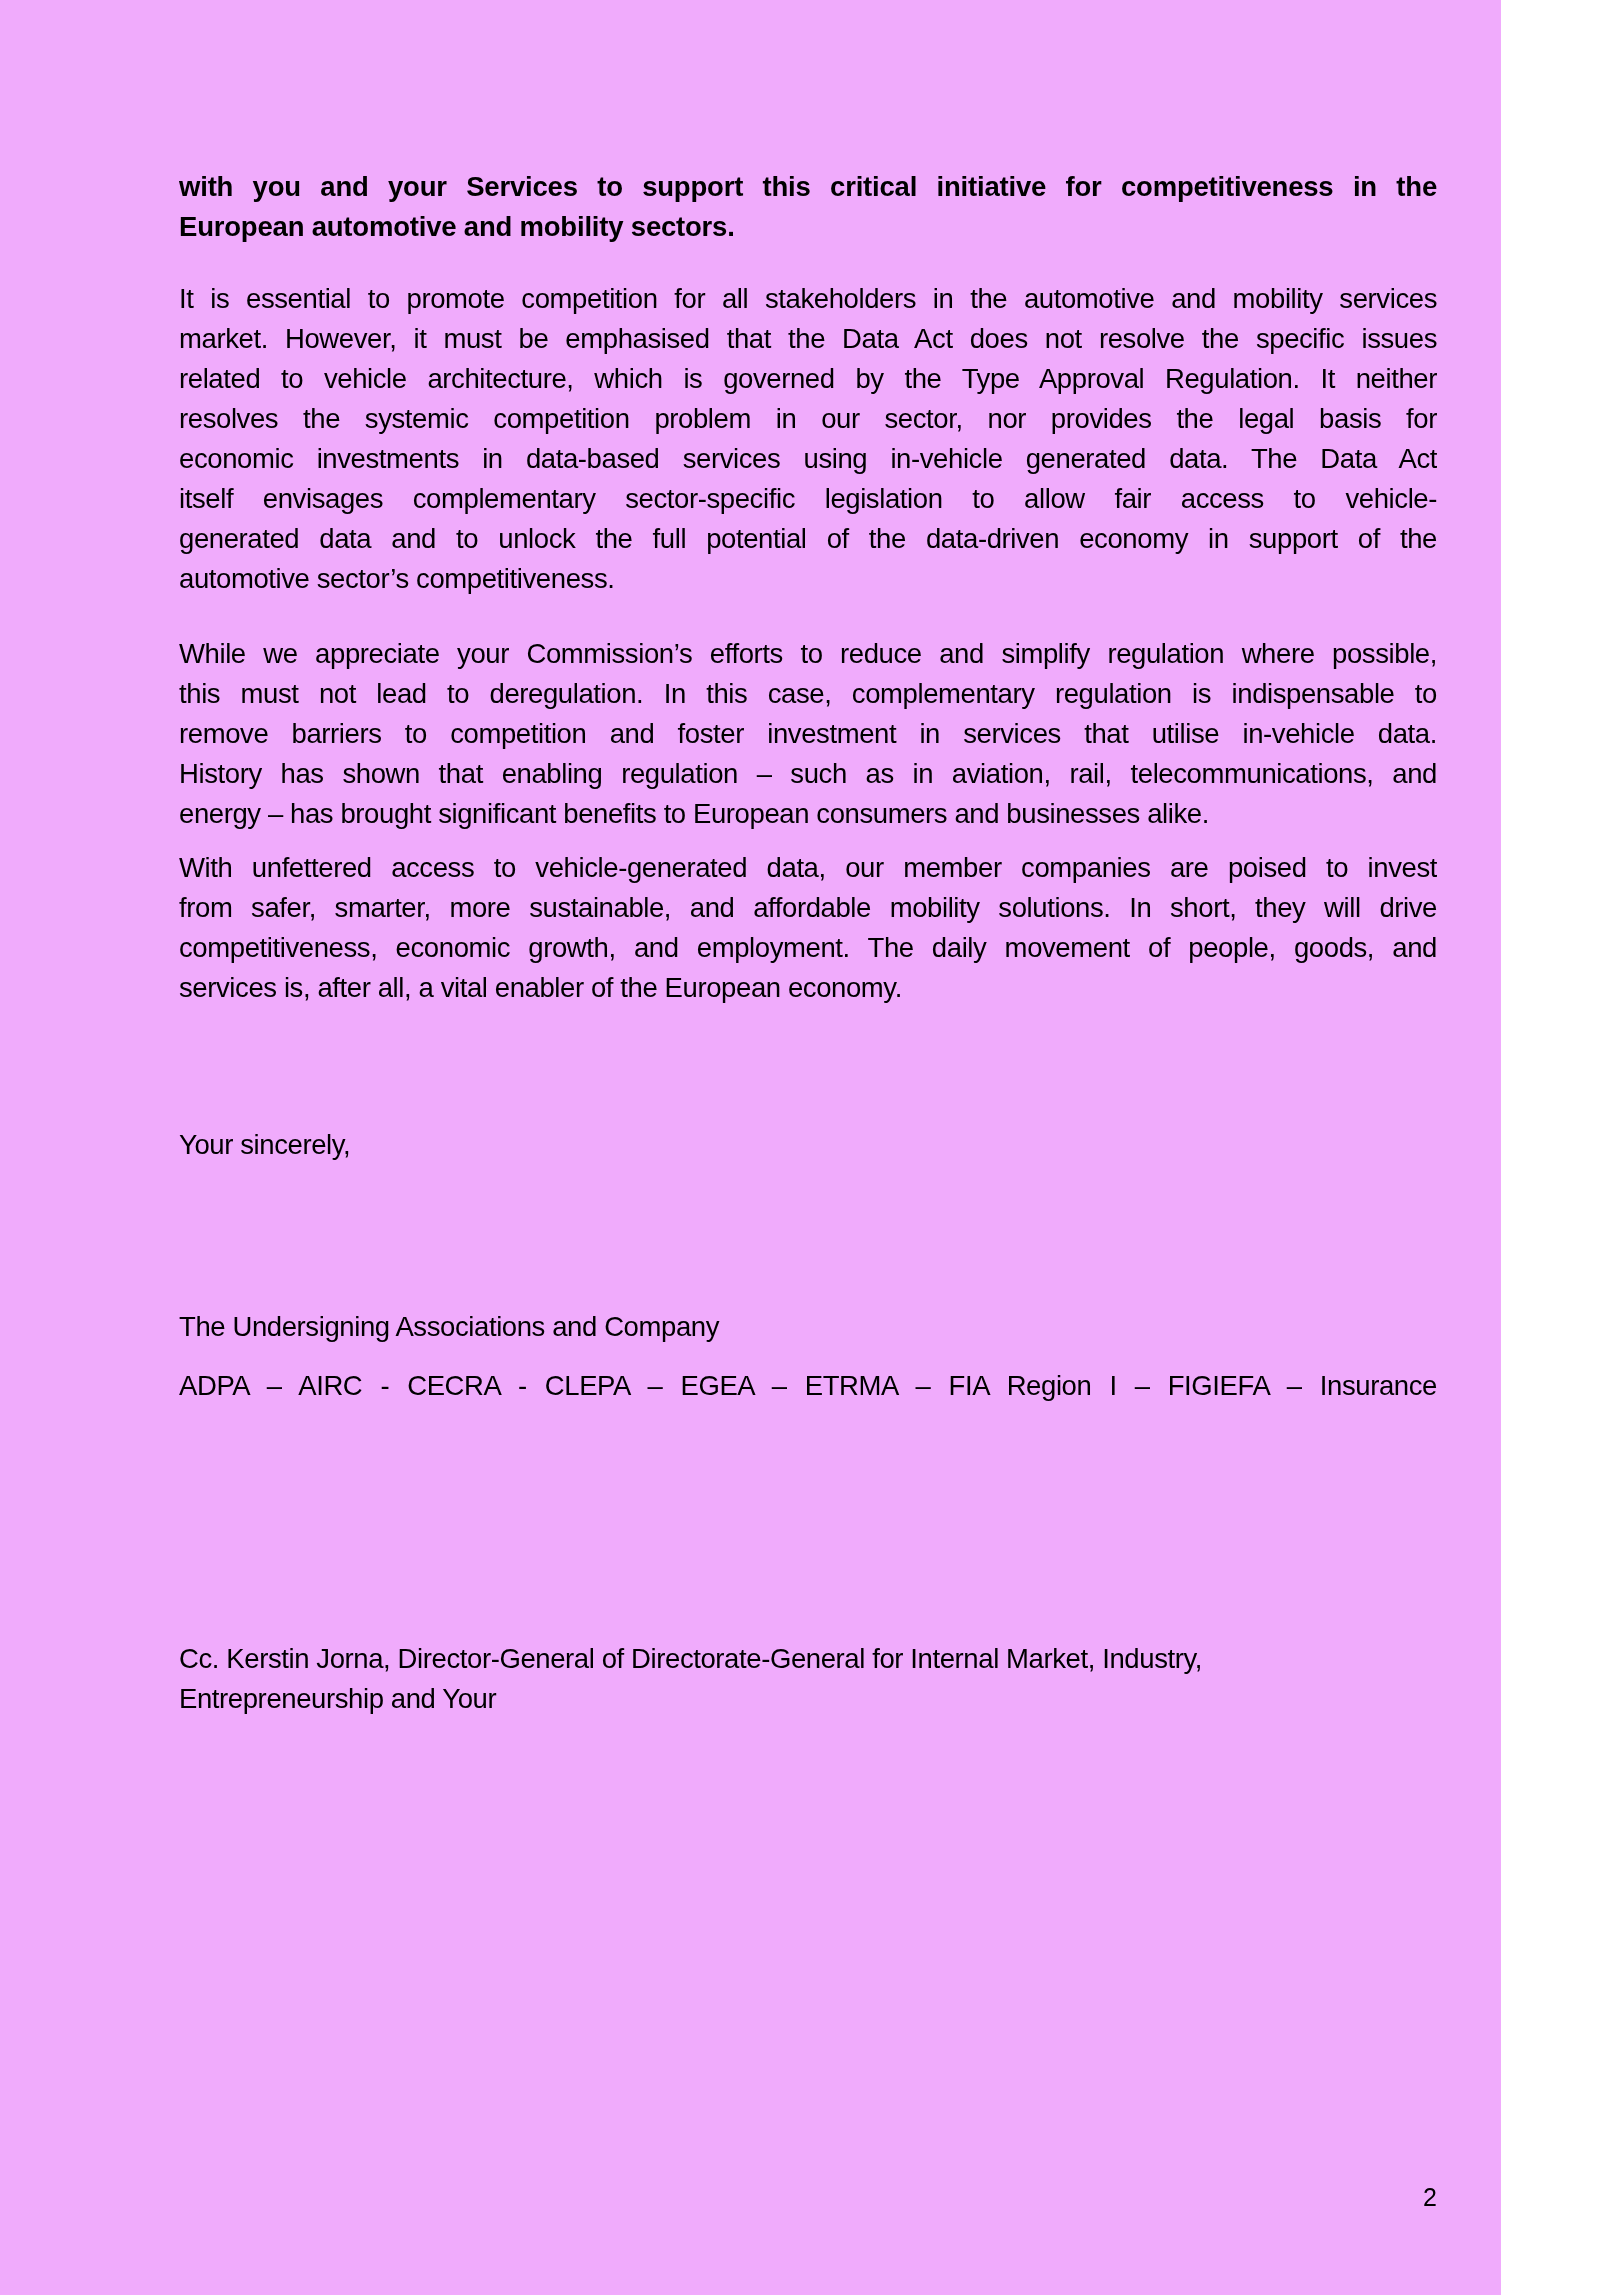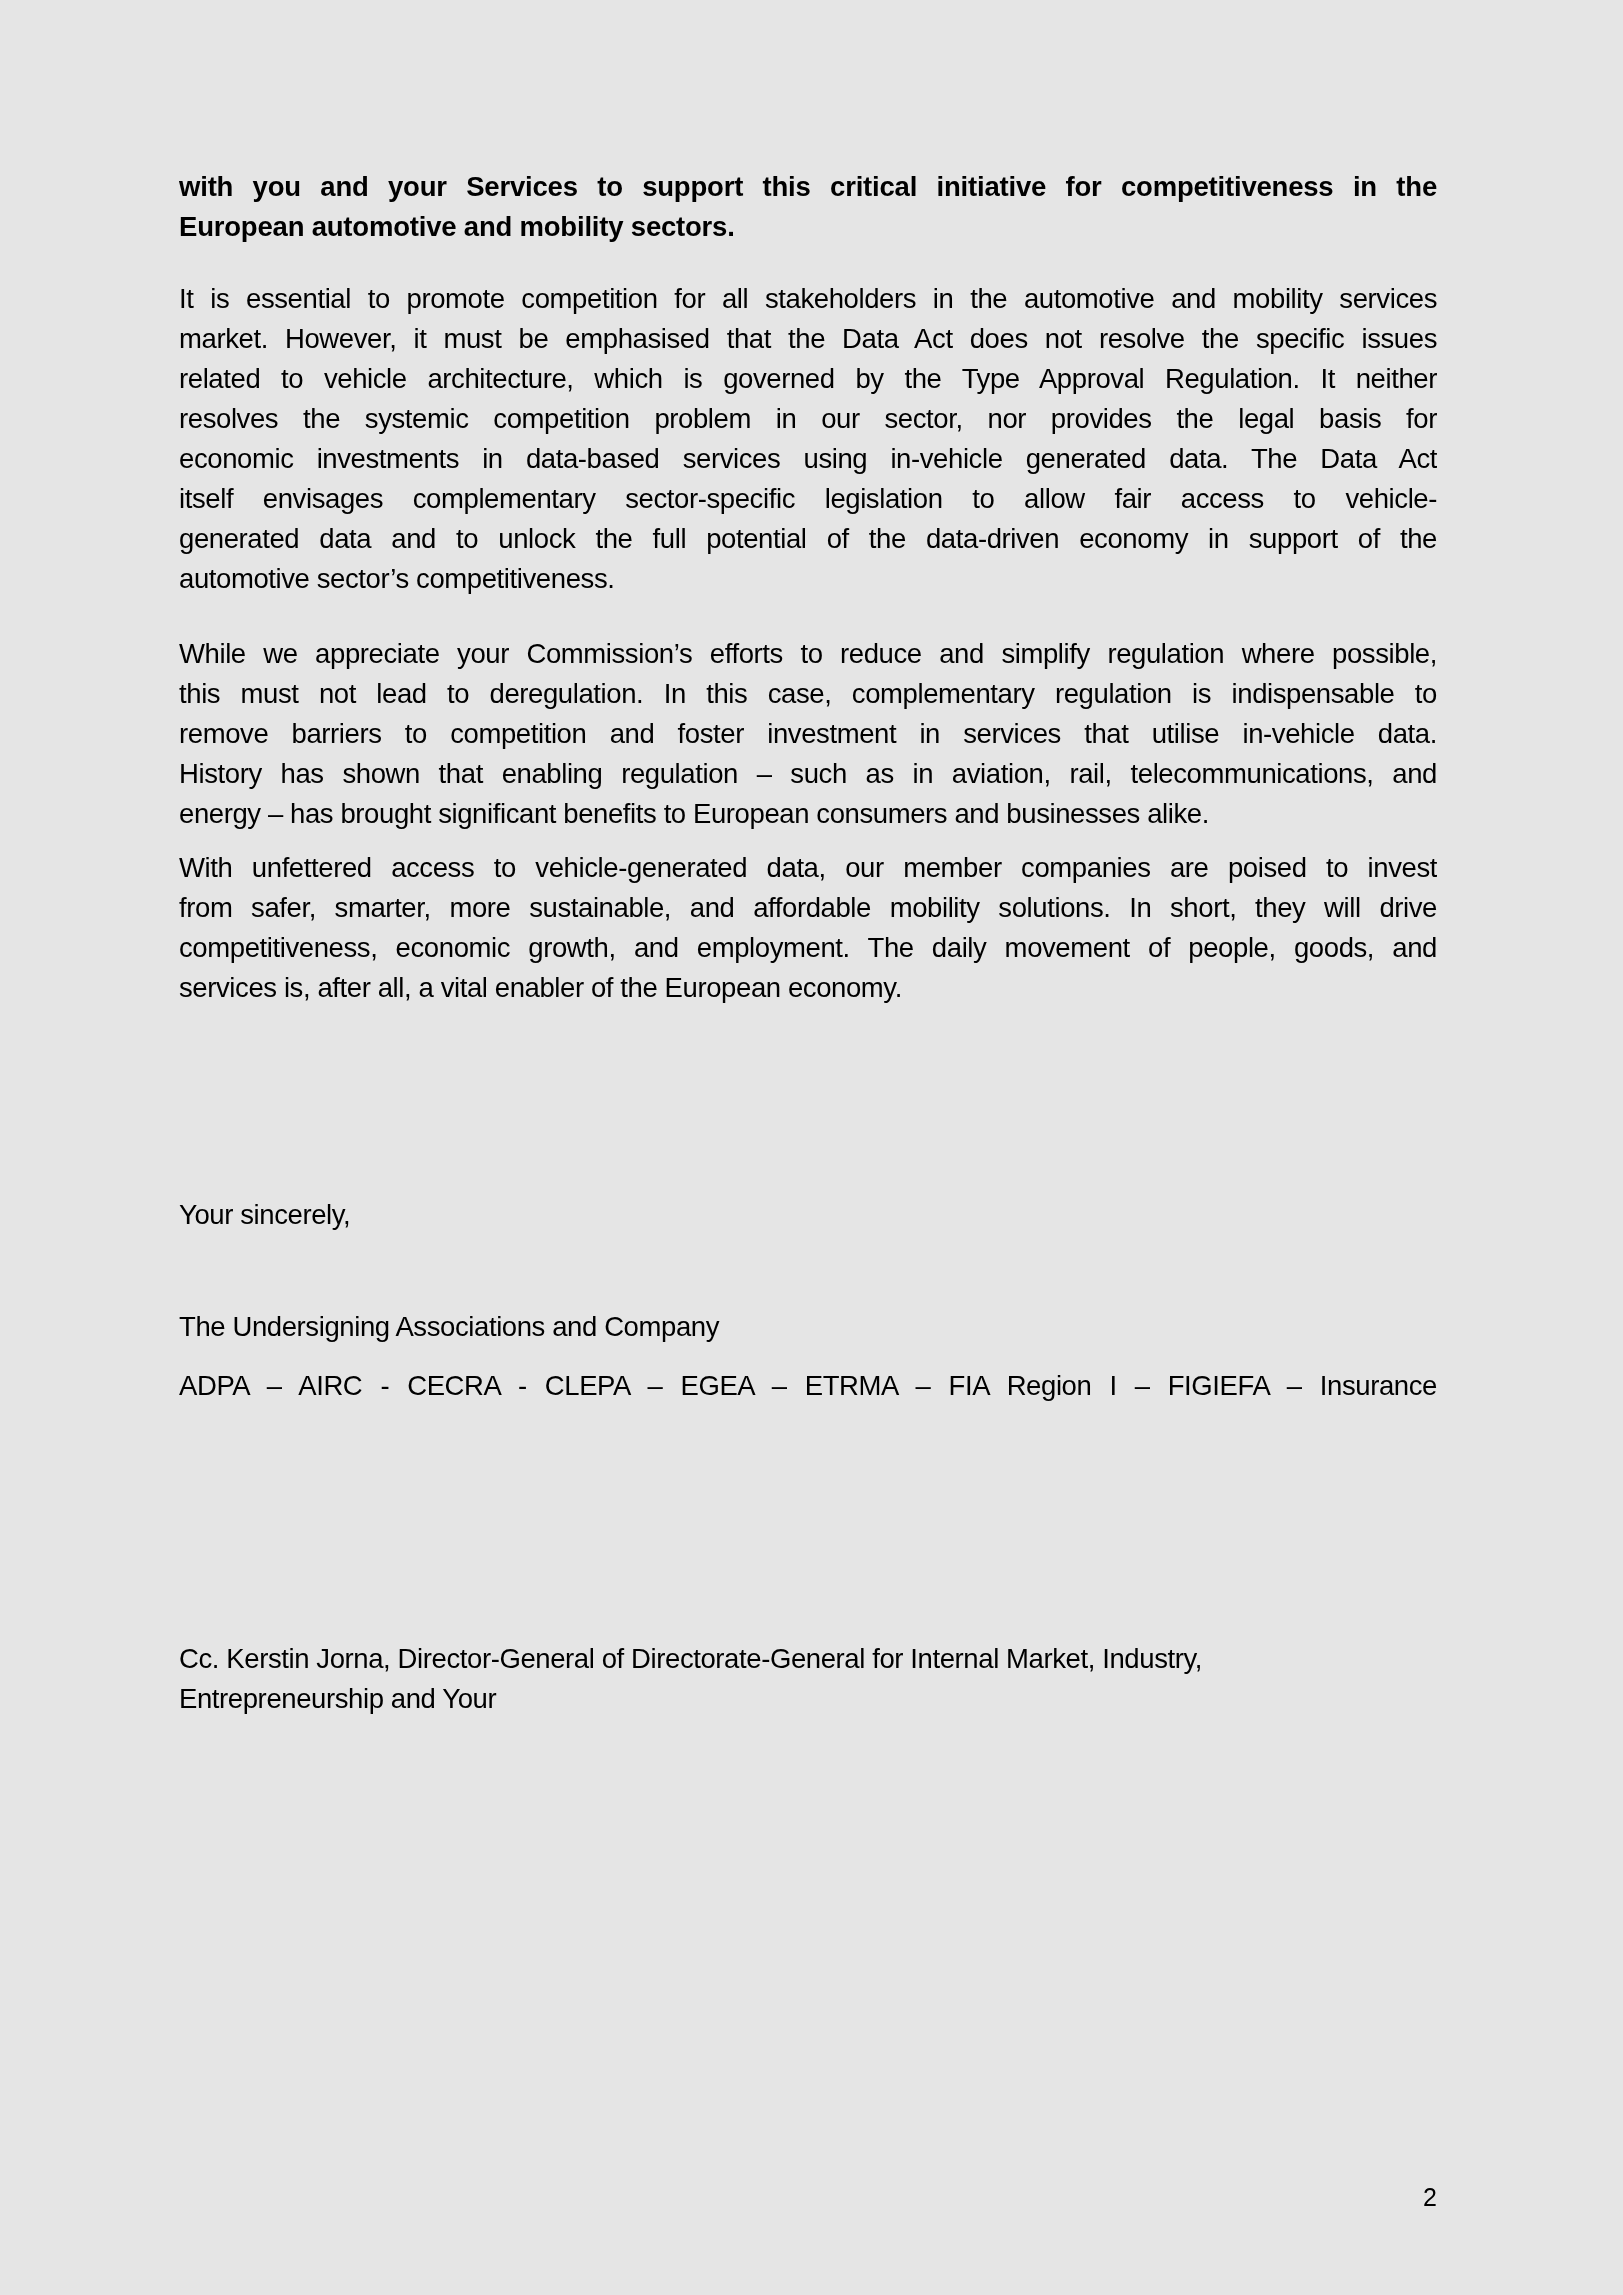--- a/index.html
+++ b/index.html
@@ -1,18 +1,18 @@
 <!DOCTYPE html>
 <html style="font-size:13.5px"><head>
 <meta charset="utf-8">
 <style>
   html, body { margin: 0; padding: 0; background: #ffffff; }
   body { width: 1623px; height: 2295px; position: relative; overflow: hidden;
          font-family: "Liberation Sans", sans-serif; color: #000000; }
-  .page { position: absolute; left: 0; top: 0; width: 1623px; height: 2295px; background: #e5e5e5; }
+  .page { position: absolute; left: 0; top: 0; width: 1501px; height: 2295px; background: #f0abfc; }
   .block { position: absolute; left: 179px; width: 1258px; }
   .line { display: block; height: 40px; line-height: 40px; font-size: 27.5px;
           white-space: nowrap; letter-spacing: -0.4px; }
   .line.j { text-align: justify; text-align-last: justify; white-space: normal; overflow: hidden; }
   .bold .line { font-weight: bold; letter-spacing: -0.2px; }
   .pagenum { position: absolute; left: 1420px; top: 2180px; font-size: 25px; line-height: 34px; width: 17px; text-align: right; }
 </style>
 </head>
 <body>
 
@@ -42,21 +42,21 @@
     <span class="line">energy – has brought significant benefits to European consumers and businesses alike.</span>
   </div>
 
   <div class="block" style="top:848px;">
     <span class="line j">With unfettered access to vehicle-generated data, our member companies are poised to invest</span>
     <span class="line j">from safer, smarter, more sustainable, and affordable mobility solutions. In short, they will drive</span>
     <span class="line j">competitiveness, economic growth, and employment. The daily movement of people, goods, and</span>
     <span class="line">services is, after all, a vital enabler of the European economy.</span>
   </div>
 
-  <div class="block" style="top:1195px;">
+  <div class="block" style="top:1125px;">
     <span class="line">Your sincerely,</span>
   </div>
 
   <div class="block" style="top:1307px;">
     <span class="line">The Undersigning Associations and Company</span>
   </div>
 
   <div class="block" style="top:1366px;">
     <span class="line j">ADPA – AIRC - CECRA - CLEPA – EGEA – ETRMA – FIA Region I – FIGIEFA – Insurance</span>
   </div>

